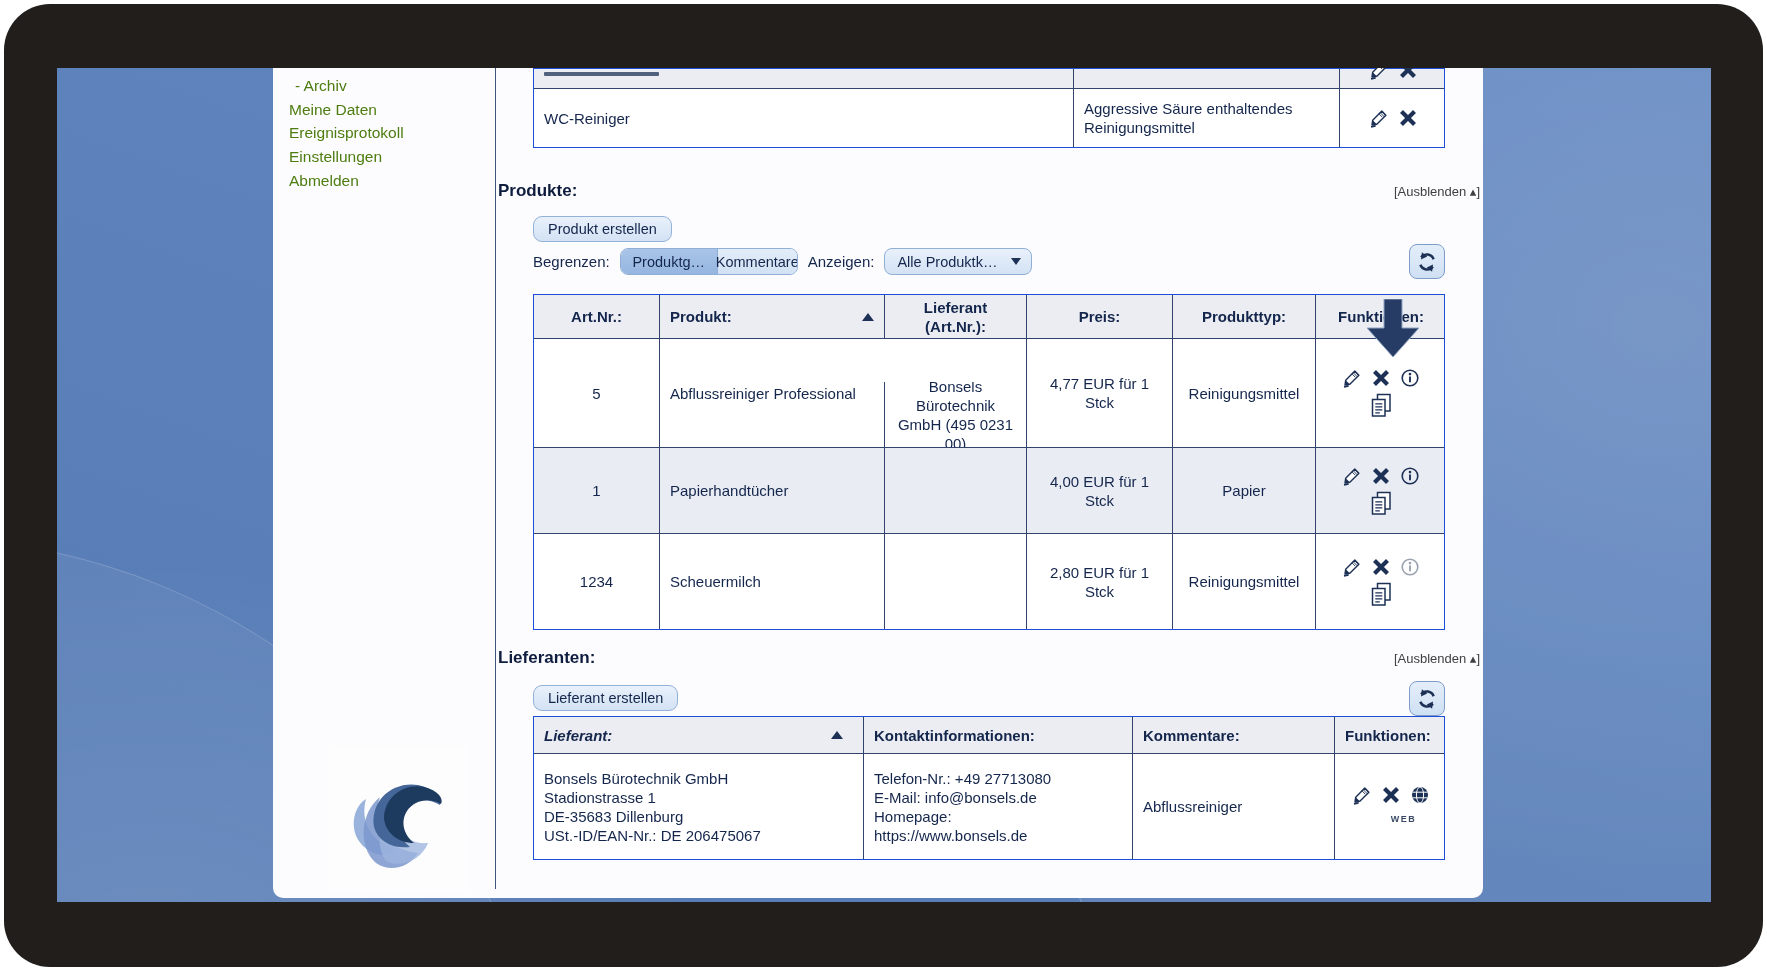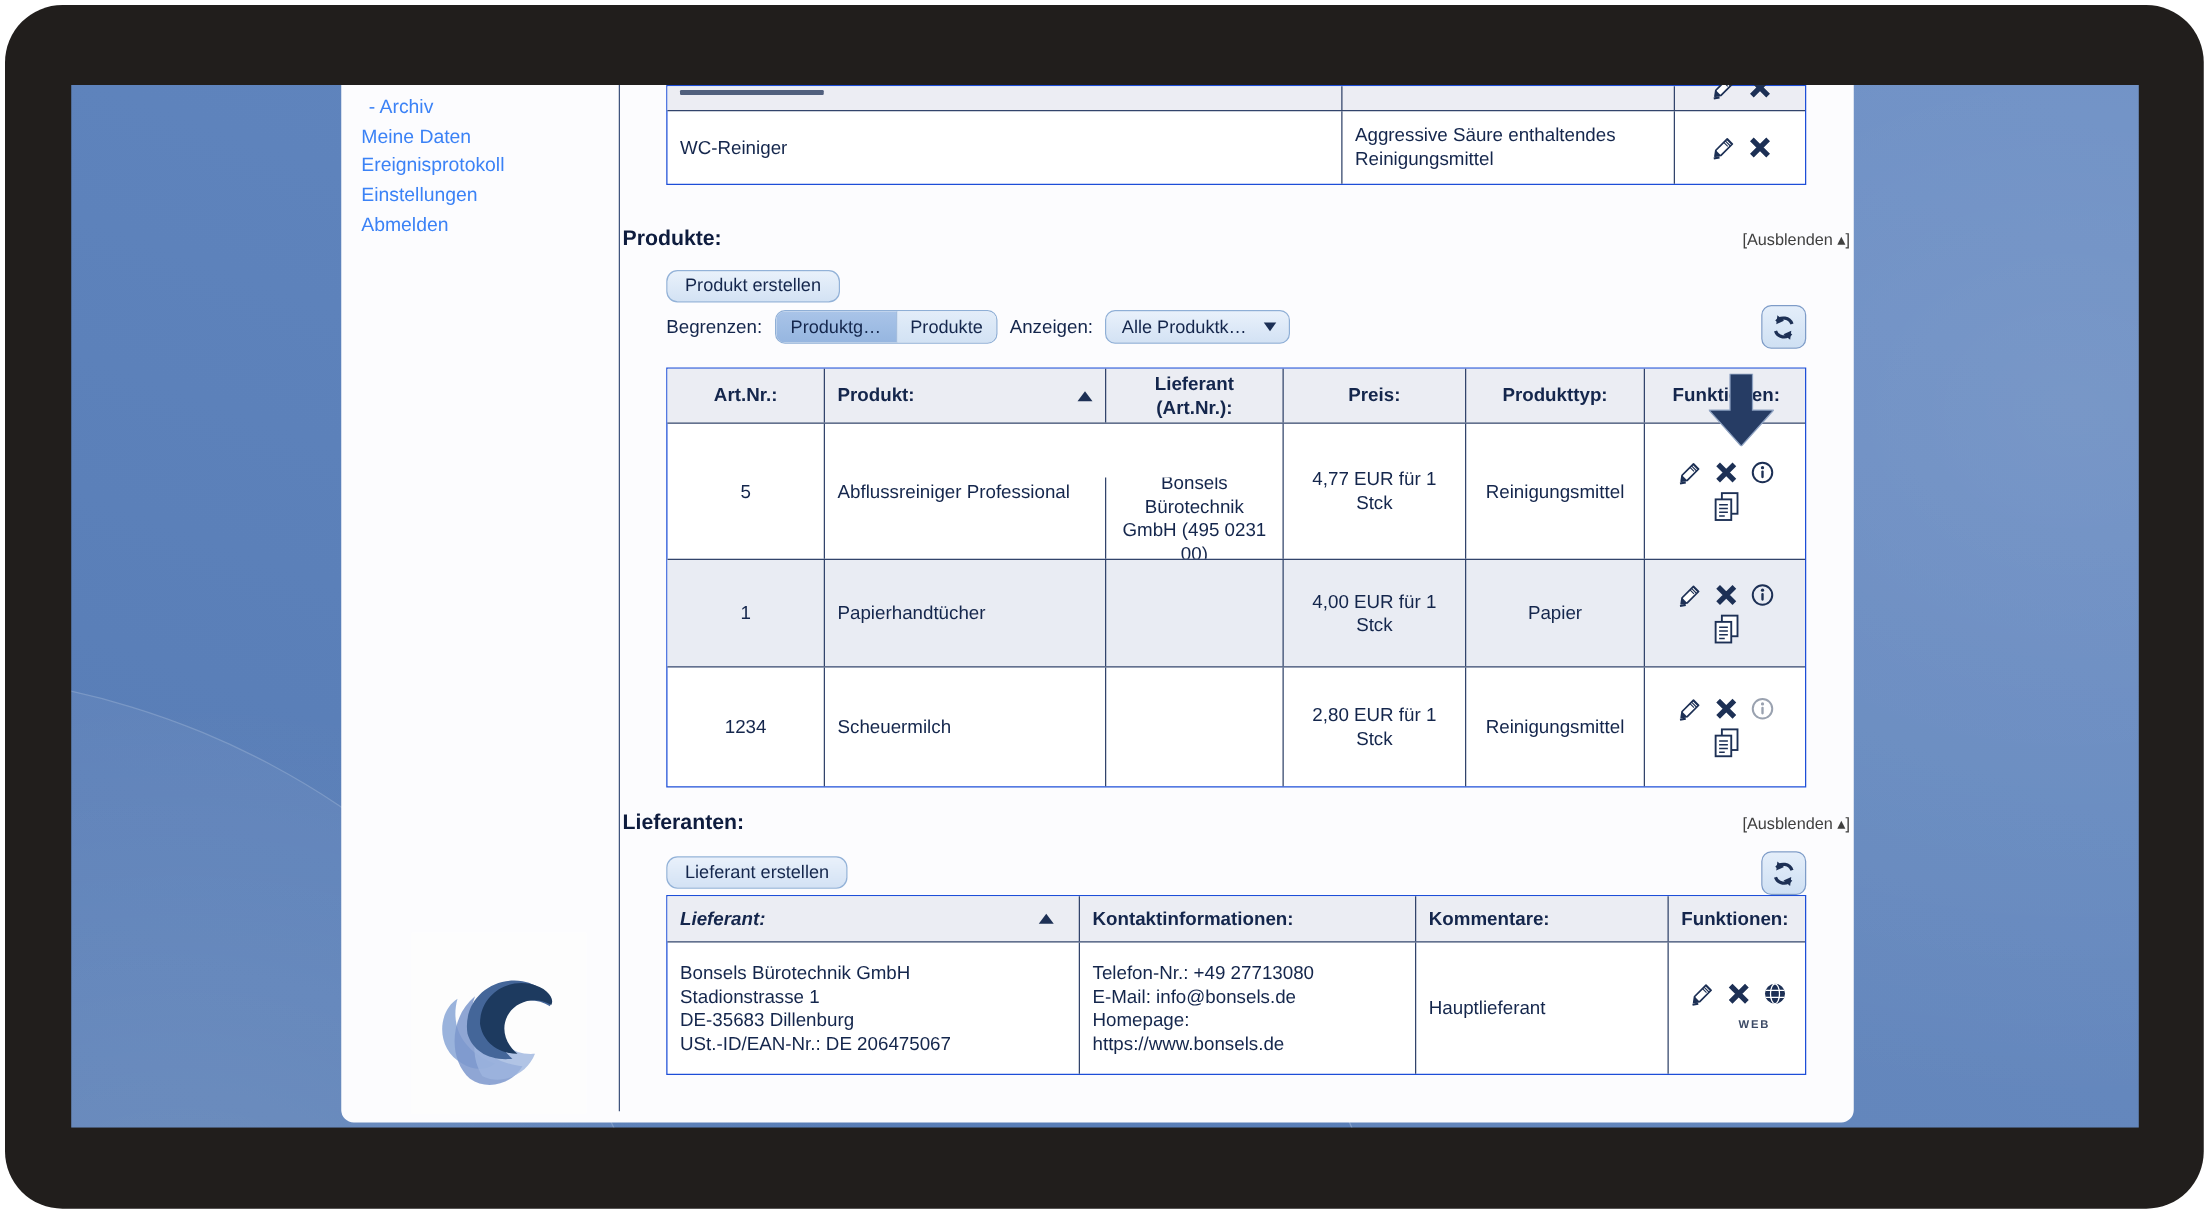--- a/index.html
+++ b/index.html
@@ -33,21 +33,21 @@
   }
 
   
   .panel{
     position:absolute;left:216px;top:0;width:1210px;height:830px;
     background:#fcfcfe;border-radius:0 0 10px 10px;z-index:2;
   }
   .v-divider{left:222px;top:0;width:1px;height:821px;background:#40547e;}
 
   
-  .sidenav{left:16px;top:6px;list-style:none;margin:0;padding:0;font-size:15.5px;color:#3b82f6;}
+  .sidenav{left:16px;top:6px;list-style:none;margin:0;padding:0;font-size:15.5px;color:#4d7c0f;}
   .sidenav li{line-height:23.7px;cursor:pointer;white-space:nowrap;}
   .sidenav li.sub{padding-left:6px;}
 
   
   .section-title{font-size:17px;font-weight:bold;color:#0e1c3e;white-space:nowrap;}
   .collapse-link{font-size:13px;color:#404040;white-space:nowrap;cursor:pointer;}
   .btn{
     display:inline-flex;align-items:center;justify-content:center;
     height:26px;padding:0 14px;border:1px solid #93b2d8;border-radius:9px;
     background:linear-gradient(#e9f1fb,#d3e2f4);font-size:14.5px;color:#14264c;
@@ -215,21 +215,21 @@
 
     <div class="section-title abs" style="left:225px;top:113px;">Produkte:</div>
     <div class="collapse-link abs" style="right:3px;top:116px;">[Ausblenden ▴]</div>
 
     <button class="btn abs" style="left:260px;top:148px;">Produkt erstellen</button>
 
     <div class="filter-row abs" style="left:260px;top:180px;">
       <span>Begrenzen:</span>
       <span class="seg">
         <span class="seg-btn sel">Produktg…</span>
-        <span class="seg-btn unsel">Produkte</span>
+        <span class="seg-btn unsel">Kommentare</span>
       </span>
       <span>Anzeigen:</span>
       <span class="dropdown">
         <span>Alle Produktk…</span>
         <span class="tri-down"></span>
       </span>
     </div>
 
     <div class="icon-btn abs" style="left:1136px;top:176px;">
       <span class="icon noclick">
@@ -388,21 +388,21 @@
       </div>
       <div class="trow cols-suppliers" style="height:105px;">
         <div class="tcell left pre">Bonsels Bürotechnik GmbH
 Stadionstrasse 1
 DE-35683 Dillenburg
 USt.-ID/EAN-Nr.: DE 206475067</div>
         <div class="tcell left pre">Telefon-Nr.: +49 27713080
 E-Mail: info@bonsels.de
 Homepage:
 https://www.bonsels.de</div>
-        <div class="tcell left">Hauptlieferant</div>
+        <div class="tcell left">Abflussreiniger</div>
         <div class="tcell">
           <span class="fn">
             <span class="row1">
               <span class="icon">
                   <svg width="20" height="20" viewBox="0 0 20 20">
                     <use href="#ic-pencil"></use>
                   </svg>
                 </span>
               <span class="icon">
                   <svg width="20" height="20" viewBox="0 0 20 20">

